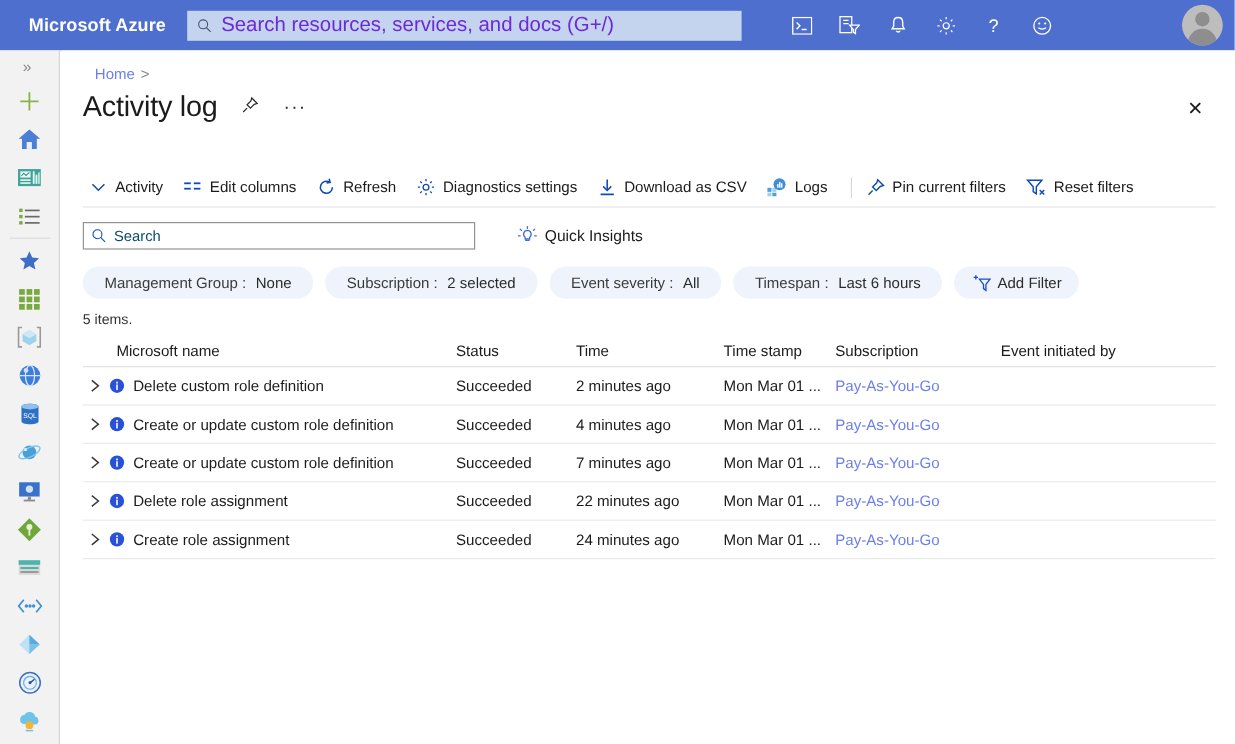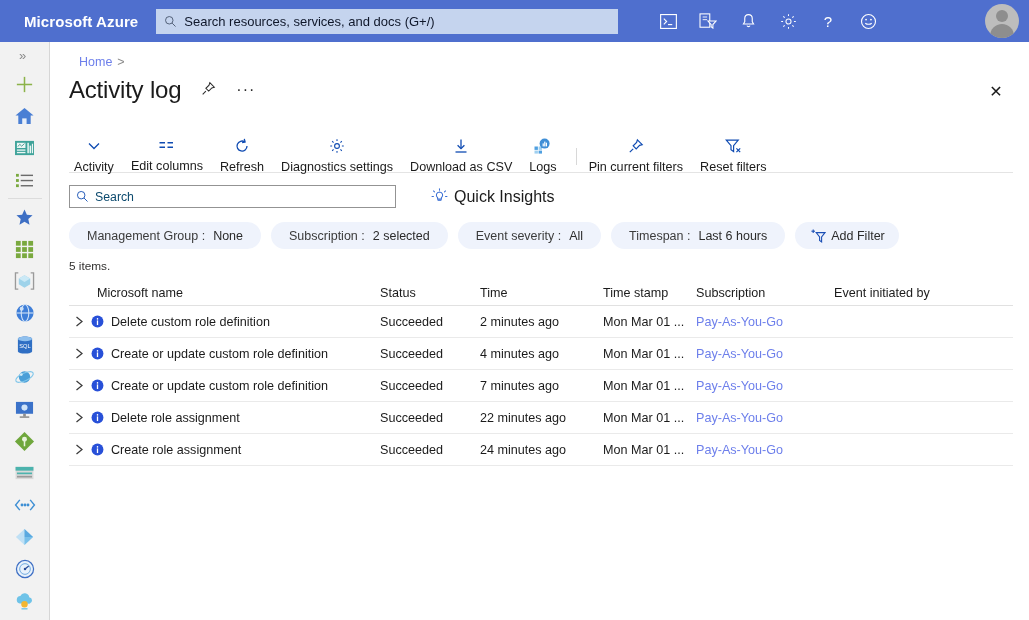--- a/index.html
+++ b/index.html
@@ -19,21 +19,21 @@
   }
   .brand {
     color:#fff; font-size:15px; font-weight:bold; letter-spacing:.1px;
     padding-left:24px; padding-right:14px; white-space:nowrap;
   }
   .globalsearch {
     width:462px; height:25px; background:#c5d4ee; border:none;
     display:flex; align-items:center; gap:7px; padding:0 8px;
     margin-left:4px;
   }
-  .globalsearch .ph { color:#0f172a; font-size:13px; }
+  .globalsearch .ph { color:#6d28d9; font-size:17px; }
   .topicons { display:flex; align-items:center; gap:0px; margin-left:30px; }
   .topicon {
     width:40px; height:42px; display:flex; align-items:center; justify-content:center;
     cursor:pointer;
   }
   .avatar {
     position:absolute; right:10px; top:4px;
     width:34px; height:34px; border-radius:50%;
     background:#bdbdbd; overflow:hidden;
   }
@@ -70,32 +70,32 @@
 
   
   .cmdbar {
     position:absolute; top:98px; left:18px; width:944px; height:33px;
     display:flex; align-items:center; gap:0px;
     border-bottom:1px solid #e4e4e4;
   }
   .cmd {
     display:flex; align-items:center; gap:6px;
     padding:3px 9px 3px 5px; margin-right:3px;
-    font-size:12.6px; color:#1b1b1b; cursor:pointer; white-space:nowrap;flex-direction:column;
+    font-size:12.6px; color:#1b1b1b; cursor:pointer; white-space:nowrap;
   }
   .cmdsep { width:1px; height:17px; background:#d8d8d8; margin:0 7px; }
 
   
   .searchrow { position:absolute; top:143px; left:18px; display:flex; align-items:center; }
   .searchbox {
     width:327px; height:23px; border:1px solid #939393; background:#fff;
     display:flex; align-items:center; gap:6px; padding:0 6px;
   }
   .searchbox .ph { font-size:12.3px; color:#0c4a6e; }
-  .qinsights { display:flex; align-items:center; gap:6px; margin-left:35px; font-size:16px; color:#1b1b1b; cursor:pointer; }
+  .qinsights { display:flex; align-items:center; gap:6px; margin-left:35px; font-size:13px; color:#1b1b1b; cursor:pointer; }
 
   
   .pills { position:absolute; top:180px; left:18px; display:flex; align-items:flex-start; gap:10px; }
   .pill {
     height:27px; border-radius:14px; background:#eff3fc;
     display:flex; align-items:center; padding:0 18px;
     font-size:12.5px; color:#2b2b2b; cursor:pointer; white-space:nowrap;
   }
   .pill b { font-weight:normal; margin-left:8px; }
   .pill .lbl { color:#3b3b3b; }

